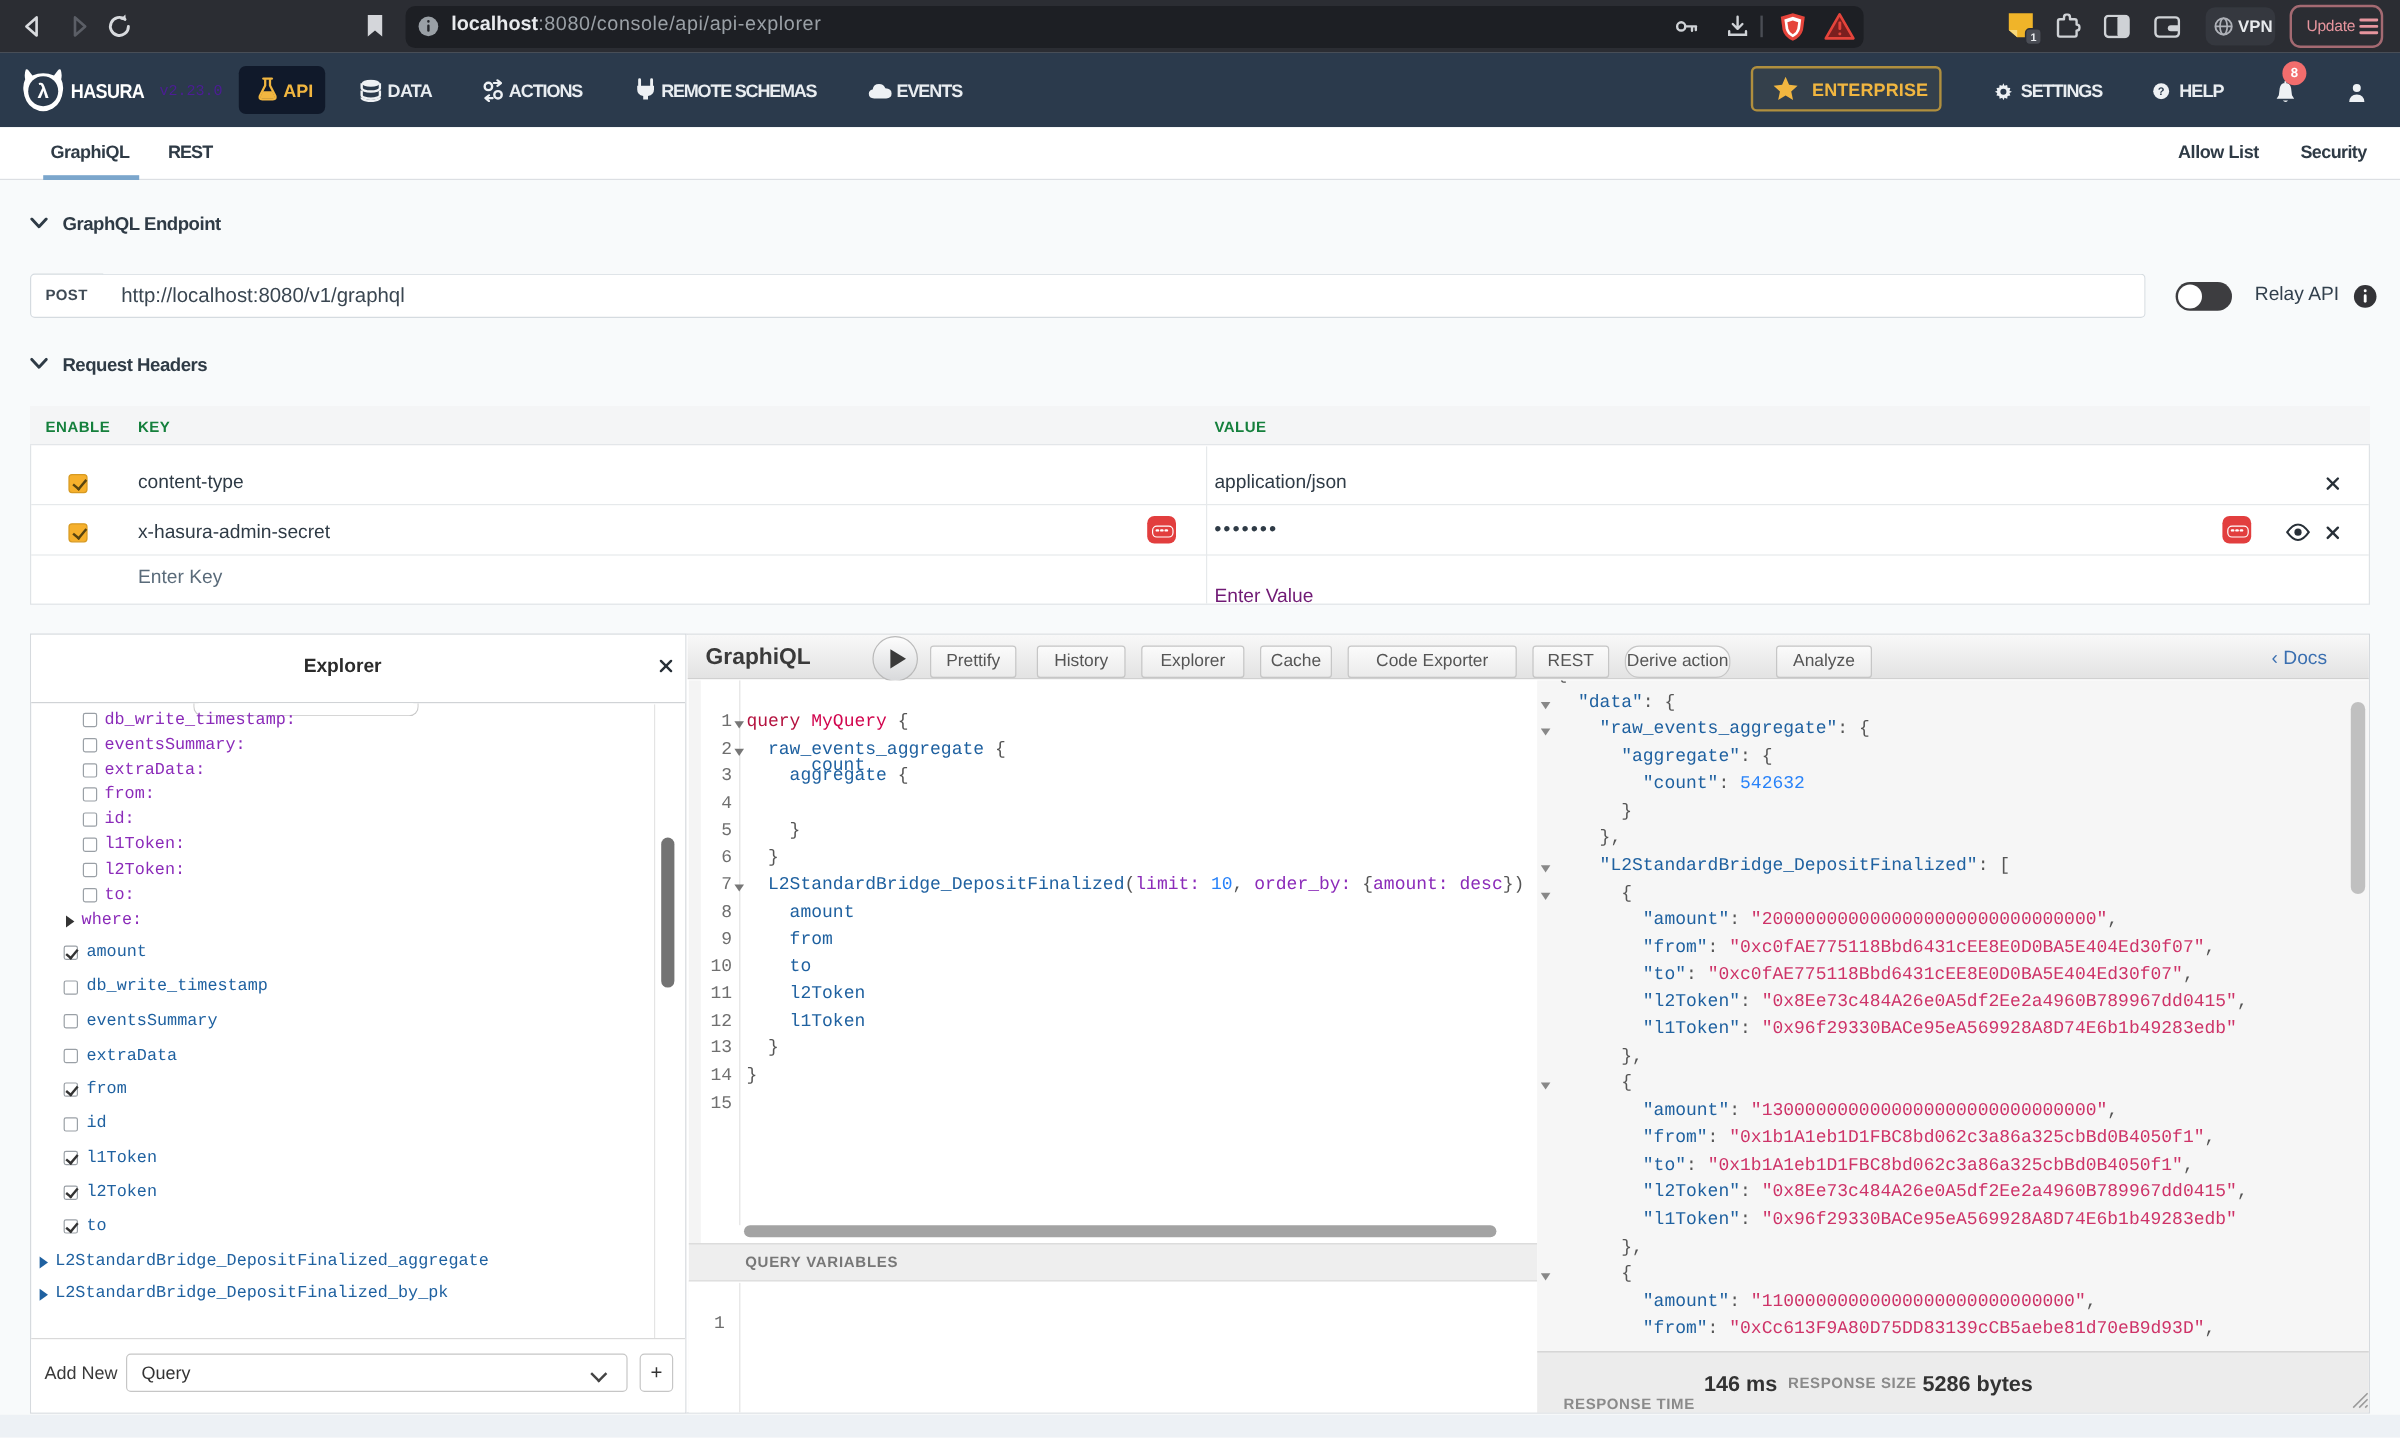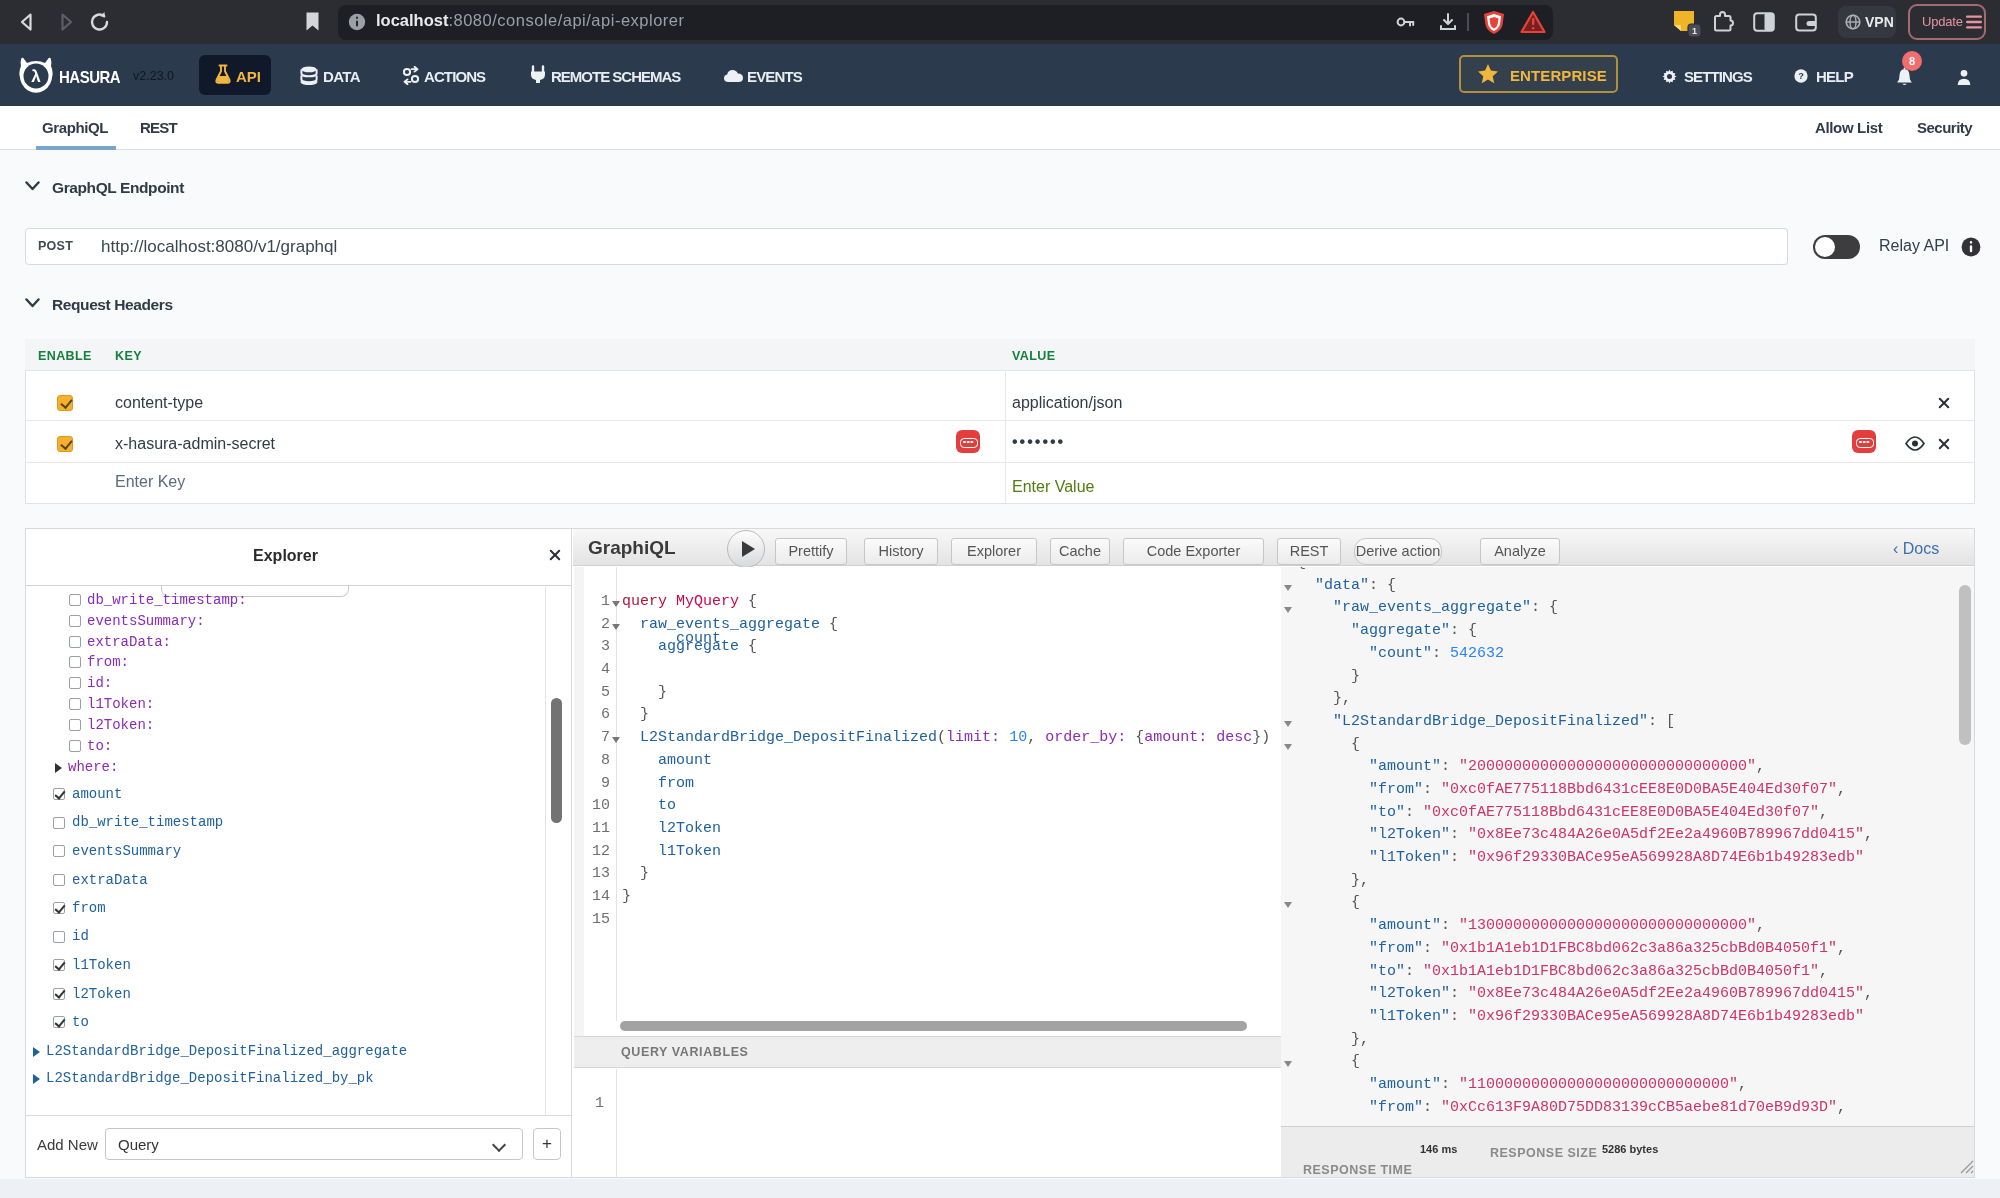--- a/index.html
+++ b/index.html
@@ -86,21 +86,21 @@
   #qvtext { left:621px; top:1045px; font-size:12.5px; font-weight:700; color:#777; letter-spacing:0.6px; }
   #qveditor { left:574px; top:1068px; width:707px; height:109px; background:#fff; }
 
   
   #resp { left:1281px; top:567px; width:693px; height:559px; background:#f6f6f6; overflow:hidden; }
   .rline { position:absolute; font-family:"Liberation Mono", monospace; font-size:15px; color:#555; white-space:pre; }
   .key { color:#1F61A0; } .str { color:#CE3368; }
   #rscroll { left:1959px; top:585px; width:12px; height:160px; background:#c0c0c0; border-radius:6px; }
   #rfooter { left:1281px; top:1126px; width:693px; height:51px; background:#ececec; border-top:1px solid #d0d0d0; }
   .flabel { position:absolute; font-size:12.5px; font-weight:700; color:#8a8a8a; }
-  .fval { position:absolute; font-size:11px; font-weight:700; color:#333; }
+  .fval { position:absolute; font-size:18px; font-weight:700; color:#333; }
 </style>
 </head>
 <body>
 
 <div class="abs" id="chrome"></div>
 <div class="abs" id="urlpill"></div>
 <div class="abs" id="urltext">localhost<span>:8080/console/api/api-explorer</span></div>
 
 <div class="abs" id="nav"></div>
 <div class="abs" id="apipill" style="top:55px;"></div>
@@ -171,21 +171,21 @@
 <rect x="0" y="1" width="17" height="2.6" rx="1.3" fill="#e6959e"></rect>
     <rect x="0" y="6.7" width="17" height="2.6" rx="1.3" fill="#e6959e"></rect>
     <rect x="0" y="12.4" width="17" height="2.6" rx="1.3" fill="#e6959e"></rect>
   </svg>
 <svg class="abs" style="left:18px; top:56px;" width="36" height="38" viewBox="0 0 36 38">
 <path d="M6 3 Q5 1 3.5 2 Q2 6 3 10 Q1 14 1.5 19 Q2.5 30 10 34.5 Q18 39 26 34.5 Q33.5 30 34.5 19 Q35 14 33 10 Q34 6 32.5 2 Q31 1 30 3 L27 7 Q18 3 9 7 Z" fill="#fff"></path>
 <circle cx="18" cy="20" r="12.5" fill="#2b3a4c"></circle>
 <text x="18" y="26" font-family="Liberation Sans, sans-serif" font-size="17" font-weight="bold" fill="#fff" text-anchor="middle">λ</text>
   </svg>
 <div class="abs" style="left:59px; top:67px; font-size:15px; font-weight:800; color:#fff; letter-spacing:-0.5px; transform:scale(1,1.12); transform-origin:top left;">HASURA</div>
-<div class="abs" style="left:133px; top:69px; font-size:12.5px; color:#0f172a;">v2.23.0</div>
+<div class="abs" style="left:133px; top:69px; font-size:12.5px; color:#4c1d95;font-family:Liberation Mono, monospace;">v2.23.0</div>
 <svg class="abs" style="left:213px; top:64px;" width="20" height="21" viewBox="0 0 20 21">
 <path d="M6.5 1.5 h7" stroke="#f1b640" stroke-width="2" stroke-linecap="round"></path>
 <path d="M8 2 v5.2 L3.6 15.8 Q2.4 18.8 5.6 18.8 h8.8 Q17.6 18.8 16.4 15.8 L12 7.2 V2" fill="none" stroke="#f1b640" stroke-width="1.9" stroke-linejoin="round"></path>
 <path d="M6.2 12 h7.6 l2.2 4.6 Q16.6 18 14.6 18 h-9.2 Q3.4 18 4 16.6 Z" fill="#f1b640"></path>
   </svg>
 <div class="abs navitem" style="left:236px; color:#f1b640;">API</div>
 <svg class="abs" style="left:300px; top:66px;" width="18" height="19" viewBox="0 0 18 19">
 <ellipse cx="9" cy="3.4" rx="7.6" ry="2.9" fill="#eef1f4"></ellipse>
 <path d="M1.4 3.4 v4 c0 1.6 3.4 2.9 7.6 2.9 s7.6 -1.3 7.6 -2.9 v-4" fill="none" stroke="#eef1f4" stroke-width="2"></path>
 <path d="M1.4 9.4 v4 c0 1.6 3.4 2.9 7.6 2.9 s7.6 -1.3 7.6 -2.9 v-4" fill="none" stroke="#eef1f4" stroke-width="2"></path>
@@ -264,21 +264,21 @@
 <div class="abs cell" style="left:115px; top:394px;">content-type</div>
 <div class="abs cell" style="left:1012px; top:394px;">application/json</div>
 <div class="abs xicon" style="left:1937px; top:396px;"></div>
 <div class="abs checkbox" style="left:57px; top:436px;"></div>
 <div class="abs cell" style="left:115px; top:435px;">x-hasura-admin-secret</div>
 <div class="abs opicon" style="left:956px; top:430px;"></div>
 <div class="abs cell" style="left:1012px; top:433px; font-weight:700; letter-spacing:2px;">•••••••</div>
 <div class="abs opicon" style="left:1852px; top:430px;"></div>
 <div class="abs xicon" style="left:1937px; top:437px;"></div>
 <div class="abs cell" style="left:115px; top:473px; color:#5a6b7a;">Enter Key</div>
-<div class="abs cell" style="left:1012px; top:478px; color:#4d7c0f;">Enter Value</div>
+<div class="abs cell" style="left:1012px; top:489px; color:#701a75;">Enter Value</div>
 
 <div class="abs" style="left:0; top:1179px; width:2000px; height:19px; background:#edf1f5;"></div>
 
 <div class="abs" id="gql"></div>
 <div class="abs" id="explorer"></div>
 <div class="abs" id="exphead"></div>
 <div class="abs" style="left:545px; top:587px; width:1px; height:528px; background:#e4e4e4;"></div>
 <div class="abs" id="exptitle">Explorer</div>
 <div class="abs xicon" style="left:548px; top:548px;"></div>
 <div class="abs" style="left:161px; top:586px; width:188px; height:11px; background:#fff; border:1px solid #c9c9c9; border-top:none; border-radius:0 0 8px 8px;"></div>

